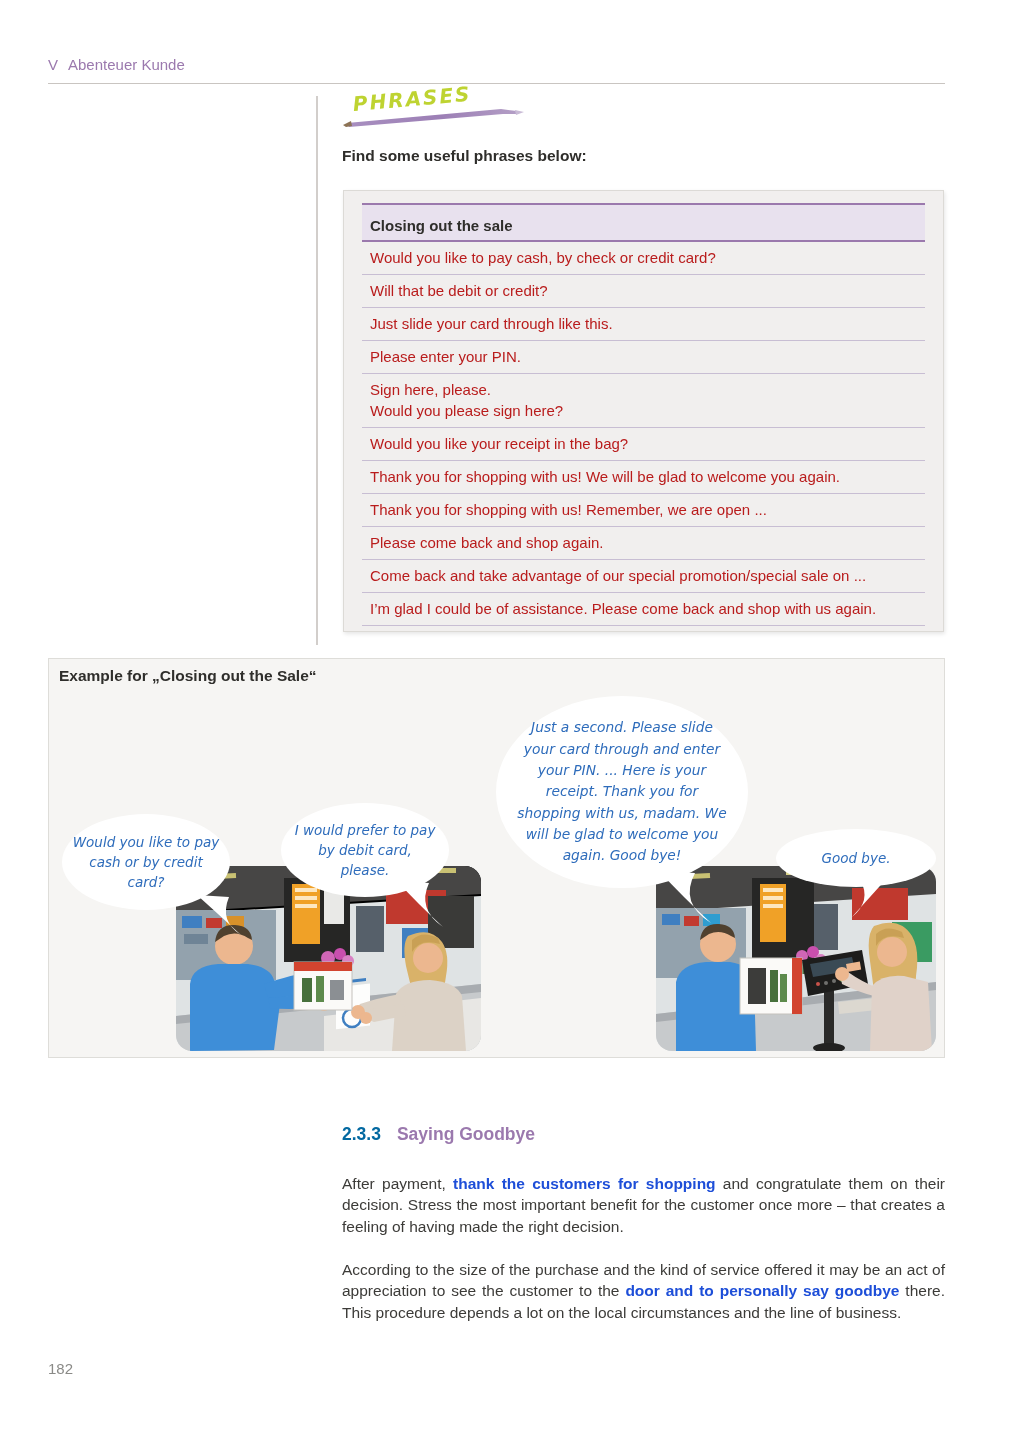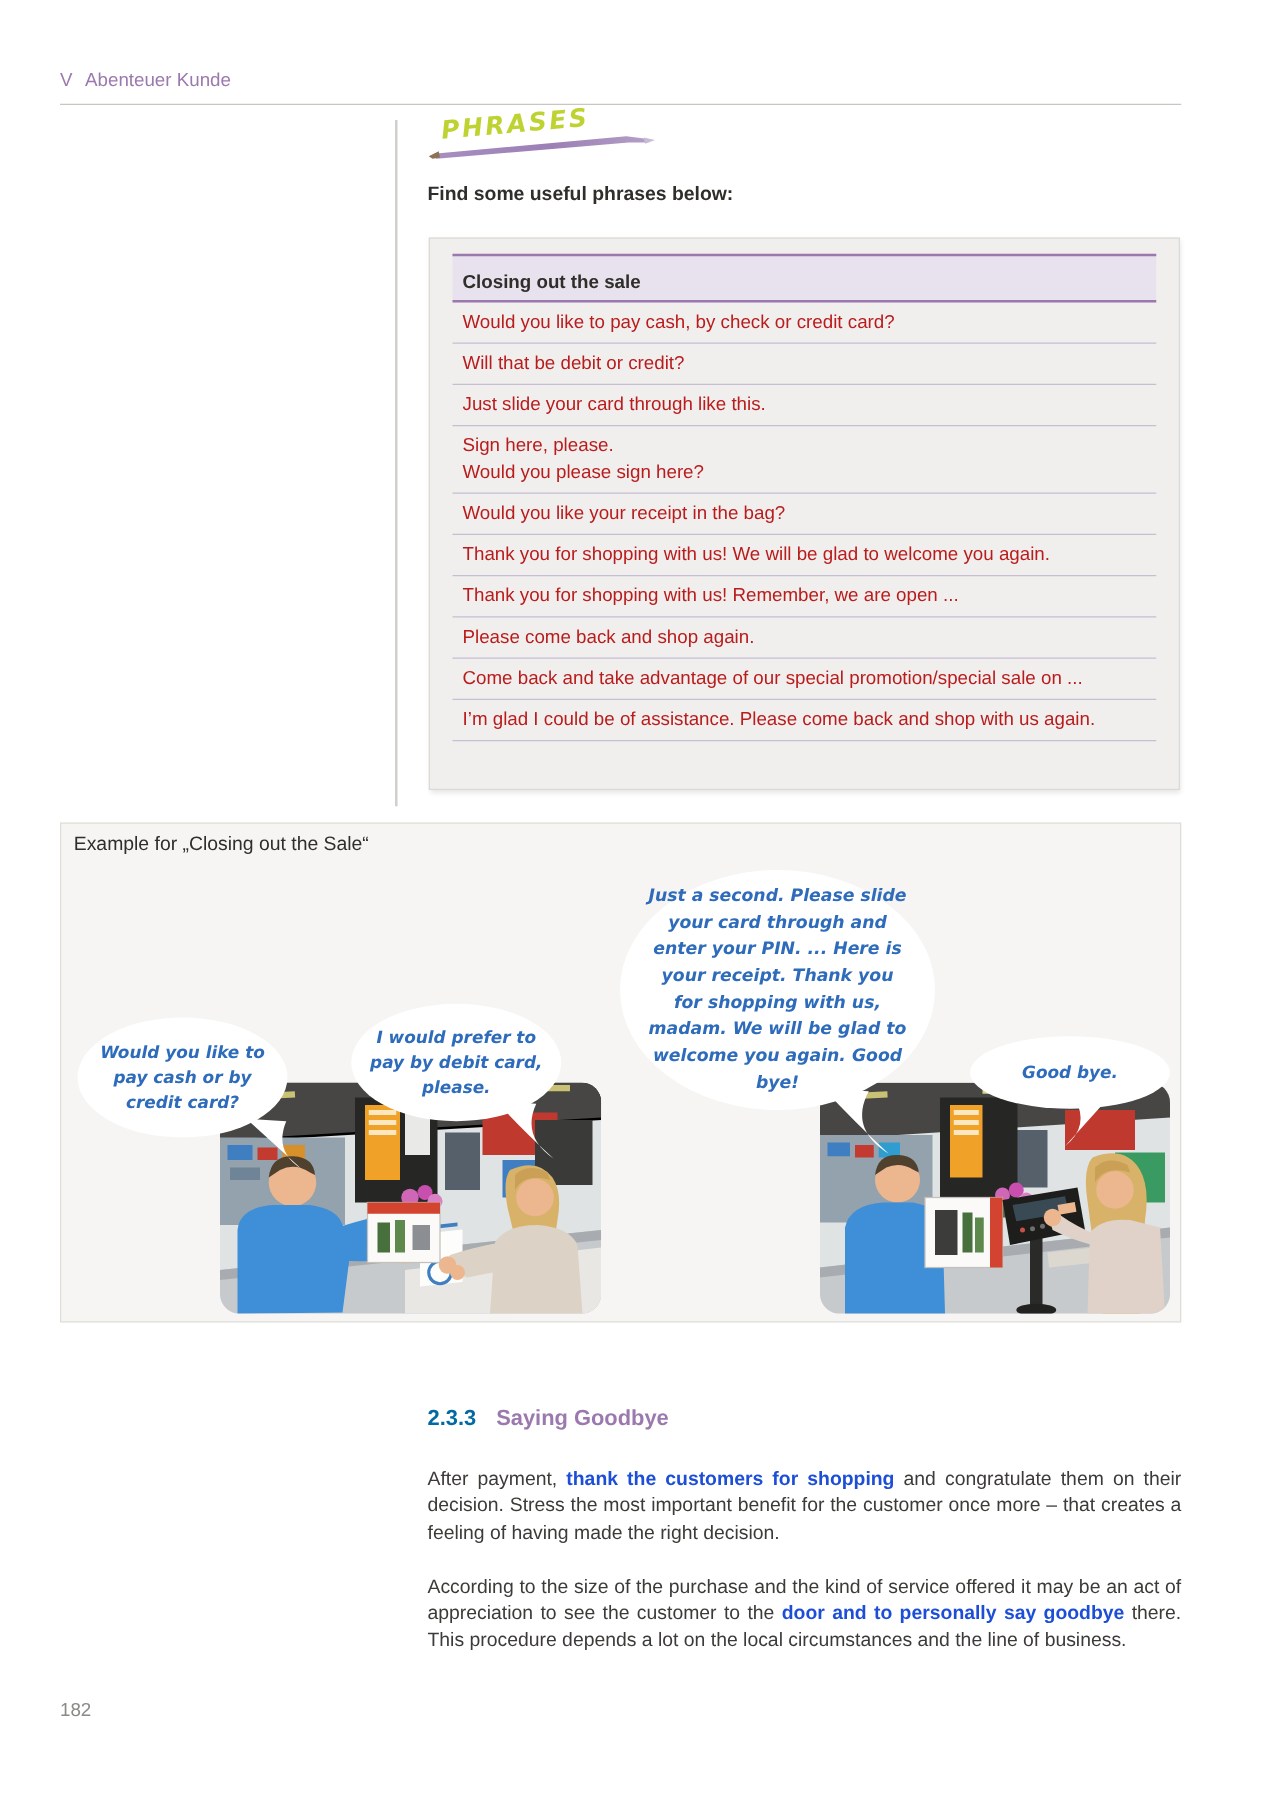--- a/index.html
+++ b/index.html
@@ -33,29 +33,29 @@
   }
   .ptable-row{
     font-size:15px;color:#b91c1c;padding:5px 8px 6px 8px;line-height:21px;
     border-bottom:1px solid #c8bed3;white-space:pre-line;
   }
   
   .example-box{
     position:absolute;left:48px;top:658px;width:897px;height:400px;
     background:#f6f5f3;border:1px solid #deddd9;box-sizing:border-box;
   }
-  .example-title{position:absolute;left:10px;top:8px;font-size:15.5px;font-weight:400;color:#2f2e2b;text-align:center;}
+  .example-title{position:absolute;left:10px;top:8px;font-size:15.5px;font-weight:700;color:#2f2e2b;text-align:center;}
   .photo{position:absolute;border-radius:16px;overflow:hidden;}
   .photo-left{left:127px;top:207px;width:305px;height:185px;}
   .photo-right{left:607px;top:207px;width:280px;height:185px;}
   
   .bubble{
     position:absolute;background:#ffffff;border-radius:50%;
     display:flex;align-items:center;justify-content:center;text-align:center;
-    color:#2e6cbb;font-style:italic;font-weight:700;z-index:5;
+    color:#2e6cbb;font-style:italic;font-weight:400;z-index:5;
     font-family:"DejaVu Sans", sans-serif;
   }
   .bubble-1{left:13px;top:155px;width:168px;height:96px;font-size:13.5px;line-height:1.5;padding:4px 10px;box-sizing:border-box;}
   .bubble-2{left:232px;top:144px;width:168px;height:94px;font-size:13.5px;line-height:1.5;padding:4px 12px;box-sizing:border-box;}
   .bubble-3{left:447px;top:37px;width:252px;height:192px;font-size:13.8px;line-height:1.55;padding:10px 20px;box-sizing:border-box;}
   .bubble-4{left:727px;top:170px;width:160px;height:58px;font-size:13.5px;}
   .tail{position:absolute;z-index:4;}
   .tail-1{left:140px;top:236px;}
   .tail-2{left:342px;top:222px;}
   .tail-3{left:600px;top:212px;}
@@ -101,20 +101,21 @@
   <div class="find-intro">Find some useful phrases below:</div>
 
   <div class="phrases-box">
     <div class="ptable">
       <div class="ptable-header">Closing out the sale</div>
       <div>
 
       <div class="ptable-row">Would you like to pay cash, by check or credit card?</div>
           <div class="ptable-row">Will that be debit or credit?</div>
           <div class="ptable-row">Just slide your card through like this.</div>
+          <div class="ptable-row">Please enter your PIN.</div>
           <div class="ptable-row">Sign here, please.
 Would you please sign here?</div>
           <div class="ptable-row">Would you like your receipt in the bag?</div>
           <div class="ptable-row">Thank you for shopping with us! We will be glad to welcome you again.</div>
           <div class="ptable-row">Thank you for shopping with us!  Remember, we are open ...</div>
           <div class="ptable-row">Please come back and shop again.</div>
           <div class="ptable-row">Come back and take advantage of our special promotion/special sale on ...</div>
           <div class="ptable-row">I’m glad I could be of assistance.  Please come back and shop with us again.</div>
         </div>
     </div>

